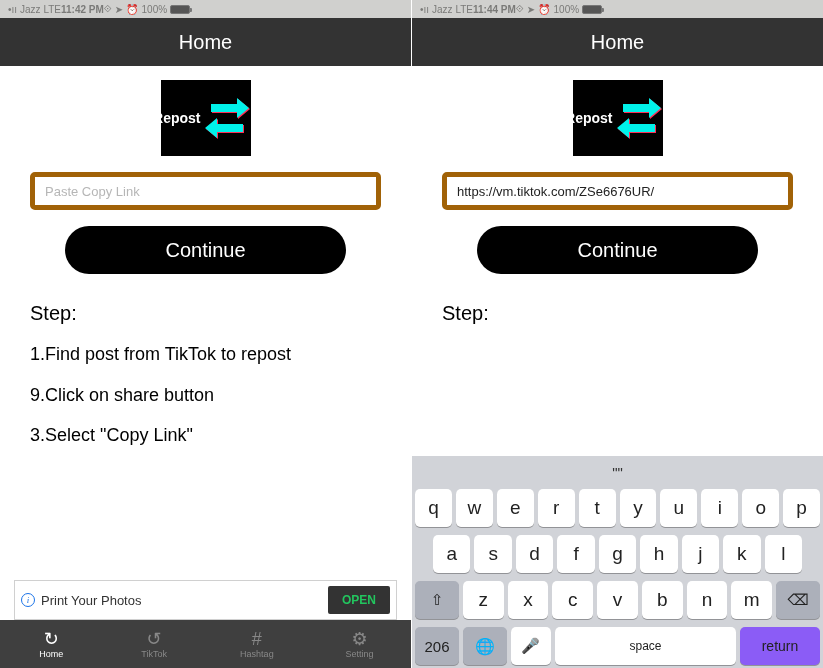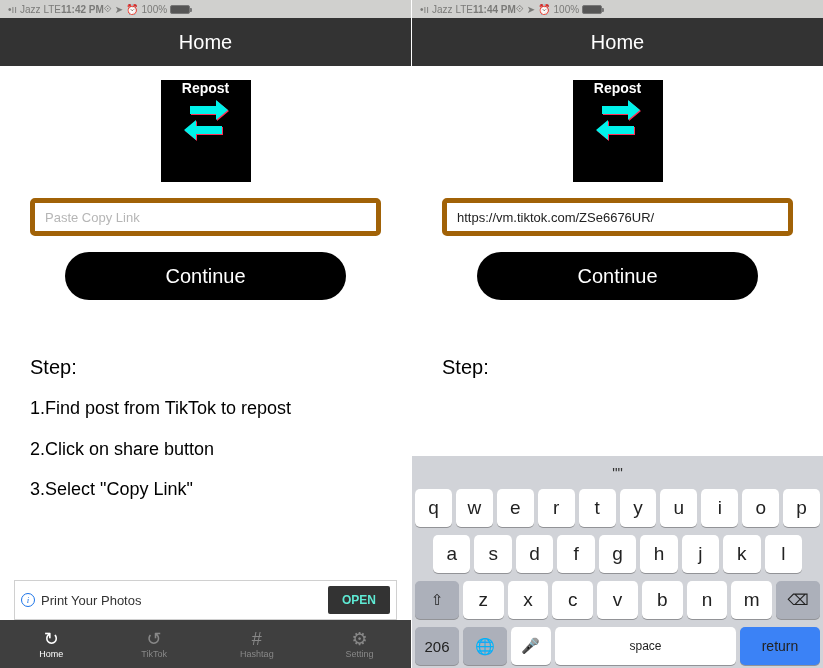--- a/index.html
+++ b/index.html
@@ -44,26 +44,26 @@
     }
     .content {
       flex: 1;
       display: flex;
       flex-direction: column;
       align-items: center;
       padding: 14px 30px 0 30px;
     }
     .repost-badge {
       width: 90px;
-      height: 102px;
+      height: 76px;
       background: #000;
       display: flex;
-      flex-direction: column;
-      align-items: center;
-      justify-content: flex-start;
+      flex-direction: row;
+      align-items: center;
+      justify-content: flex-end;
       gap: 2px;
     }
     .repost-badge .label {
       color: #fff;
       font-size: 14px;
       font-weight: 600;
     }
     .repost-arrows {
       width: 48px;
       height: 44px;
@@ -94,21 +94,20 @@
     }
     .steps {
       align-self: flex-start;
       margin-top: 28px;
       width: 100%;
     }
     .steps h3 {
       font-size: 20px;
       font-weight: 400;
       margin-bottom: 18px;
-      margin-top: 28px;
     }
     .steps .step {
       font-size: 18px;
       font-weight: 400;
       margin-bottom: 18px;
       line-height: 1.25;
     }
     .ad-bar {
       position: absolute;
       bottom: 48px;
@@ -118,21 +117,21 @@
       border: 1px solid #d0d0d0;
       display: flex;
       align-items: center;
       padding: 0 6px;
       gap: 6px;
       background: #fff;
     }
     .ad-text { flex: 1; font-size: 13px; color: #333; }
     .ad-btn {
       background: #333;
-      color: #5eead4;
+      color: #22c55e;
       border: none;
       font-size: 12px;
       font-weight: 600;
       padding: 7px 14px;
       border-radius: 2px;
     }
     .tab-bar {
       height: 48px;
       width: 100%;
       background: #3f3f3f;
@@ -179,21 +178,21 @@
       align-items: center;
       justify-content: center;
       font-size: 19px;
       color: #222;
     }
     .kb-row.row2 { padding: 0 18px; }
     .kb-row.row3 .kb-key.fn,
     .kb-row.row4 .kb-key.fn { background: #acb0ba; flex: 0 0 44px; font-size: 15px; }
     .kb-row.row3 { padding: 0 0; }
     .kb-row.row4 .space { flex: 4; font-size: 12px; }
-    .kb-row.row4 .return { flex: 0 0 80px; background: #3b82f6; font-size: 14px; }
+    .kb-row.row4 .return { flex: 0 0 80px; background: #8b5cf6; font-size: 14px; }
     .kb-row.row4 .mic, .kb-row.row4 .globe, .kb-row.row4 .k123 { flex: 0 0 40px; }
     .kb-row.row4 .k123 { background: #acb0ba; font-size: 14px; }
     .info-icon {
       width: 14px; height: 14px; border: 1px solid #1a73e8; border-radius: 50%;
       display: inline-flex; align-items: center; justify-content: center;
       font-size: 9px; color: #1a73e8; font-style: italic; font-family: serif;
     }
     .battery {
       width: 20px; height: 9px; border: 1px solid #777; border-radius: 2px;
       position: relative; background: #555;
@@ -231,21 +230,21 @@
           <path d="M40 30 L40 36 L14 36 L14 42 L2 32 L14 22 L14 28 L40 28 Z" fill="#ff2d55" transform="translate(1,1)"></path>
           <path d="M40 30 L40 36 L14 36 L14 42 L2 32 L14 22 L14 28 L40 28 Z" fill="#00f2ea"></path>
         </svg>
       </div>
     </div>
     <input class="link-field" placeholder="Paste Copy Link" style="">
     <button class="continue-btn">Continue</button>
     <div class="steps">
       <h3>Step:</h3>
       <div class="step">1.Find post from TikTok to repost</div>
-      <div class="step">2.Click on share button</div>
+      <div class="step">9.Click on share button</div>
       <div class="step">3.Select "Copy Link"</div>
     </div>
   </div>
   <div class="ad-bar">
     <span class="info-icon">i</span>
     <span class="ad-text">Print Your Photos</span>
     <button class="ad-btn">OPEN</button>
   </div>
   <div class="tab-bar">
     <div class="tab active">

